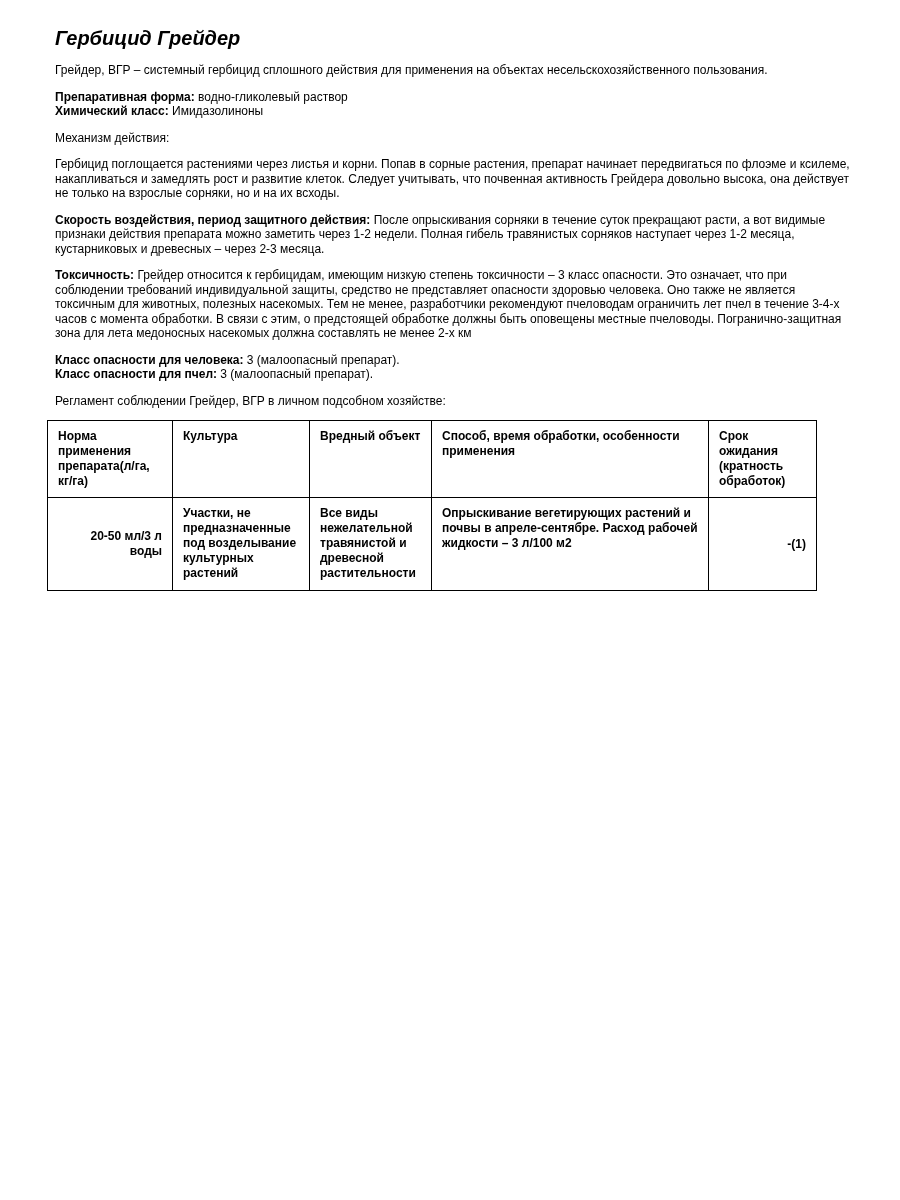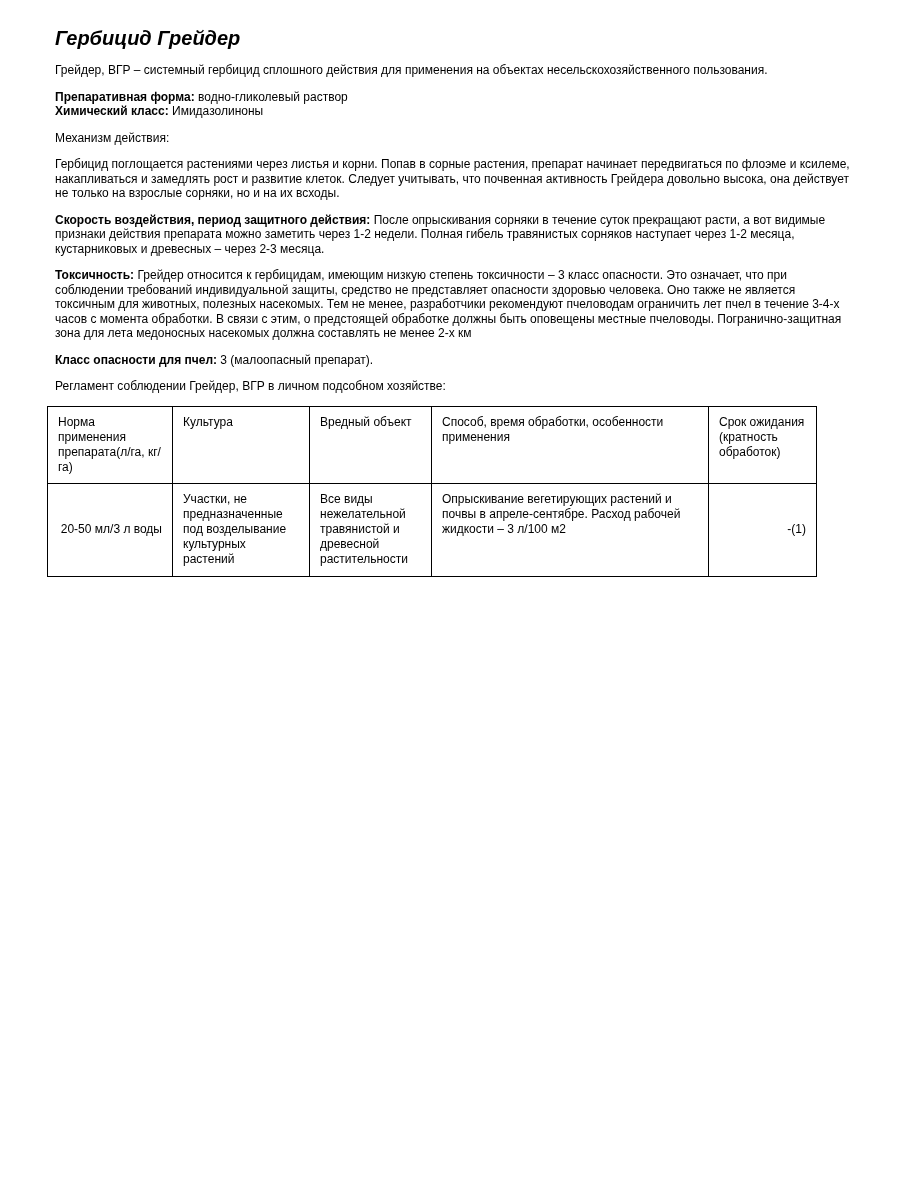--- a/index.html
+++ b/index.html
@@ -38,21 +38,21 @@
   table.reg-table {
     border-collapse: collapse;
     table-layout: fixed;
     width: 769px;
     margin: 9px 0 0 -8px;
   }
   table.reg-table th,
   table.reg-table td {
     border: 1px solid #000000;
     padding: 8px 10px;
-    font-weight: normal;
+    font-weight: bold;
     text-align: left;
     vertical-align: top;
     font-size: 12px;
     line-height: 15px;
     word-wrap: break-word;
   }
   table.reg-table thead tr { height: 63px; }
   table.reg-table tbody tr { height: 93px; }
   table.reg-table td.vmid { vertical-align: middle; text-align: right; }
 </style>
@@ -72,20 +72,21 @@
 
   <p class="bold">Механизм действия:</p>
 
   <p>Гербицид поглощается растениями через листья и корни. Попав в сорные растения, препарат начинает передвигаться по флоэме и ксилеме, накапливаться и замедлять рост и развитие клеток. Следует учитывать, что почвенная активность Грейдера довольно высока, она действует не только на взрослые сорняки, но и на их всходы.</p>
 
   <p><b>Скорость воздействия, период защитного действия:</b> <span>После опрыскивания сорняки в течение суток прекращают расти, а вот видимые признаки действия препарата можно заметить через 1-2 недели. Полная гибель травянистых сорняков наступает через 1-2 месяца, кустарниковых и древесных – через 2-3 месяца.</span></p>
 
   <p><b>Токсичность:</b> <span>Грейдер относится к гербицидам, имеющим низкую степень токсичности – 3 класс опасности. Это означает, что при соблюдении требований индивидуальной защиты, средство не представляет опасности здоровью человека. Оно также не является токсичным для животных, полезных насекомых. Тем не менее, разработчики рекомендуют пчеловодам ограничить лет пчел в течение 3-4-х часов с момента обработки. В связи с этим, о предстоящей обработке должны быть оповещены местные пчеловоды. Погранично-защитная зона для лета медоносных насекомых должна составлять не менее 2-х км</span></p>
 
   <div class="tight">
+    <p><b>Класс опасности для человека:</b> <span>3 (малоопасный препарат).</span></p>
     <p><b>Класс опасности для пчел:</b> <span>3 (малоопасный препарат).</span></p>
   </div>
 
   <p>Регламент соблюдении Грейдер, ВГР в личном подсобном хозяйстве:</p>
 
   <table class="reg-table">
     <colgroup>
       <col style="width:125px">
       <col style="width:137px">
       <col style="width:122px">

